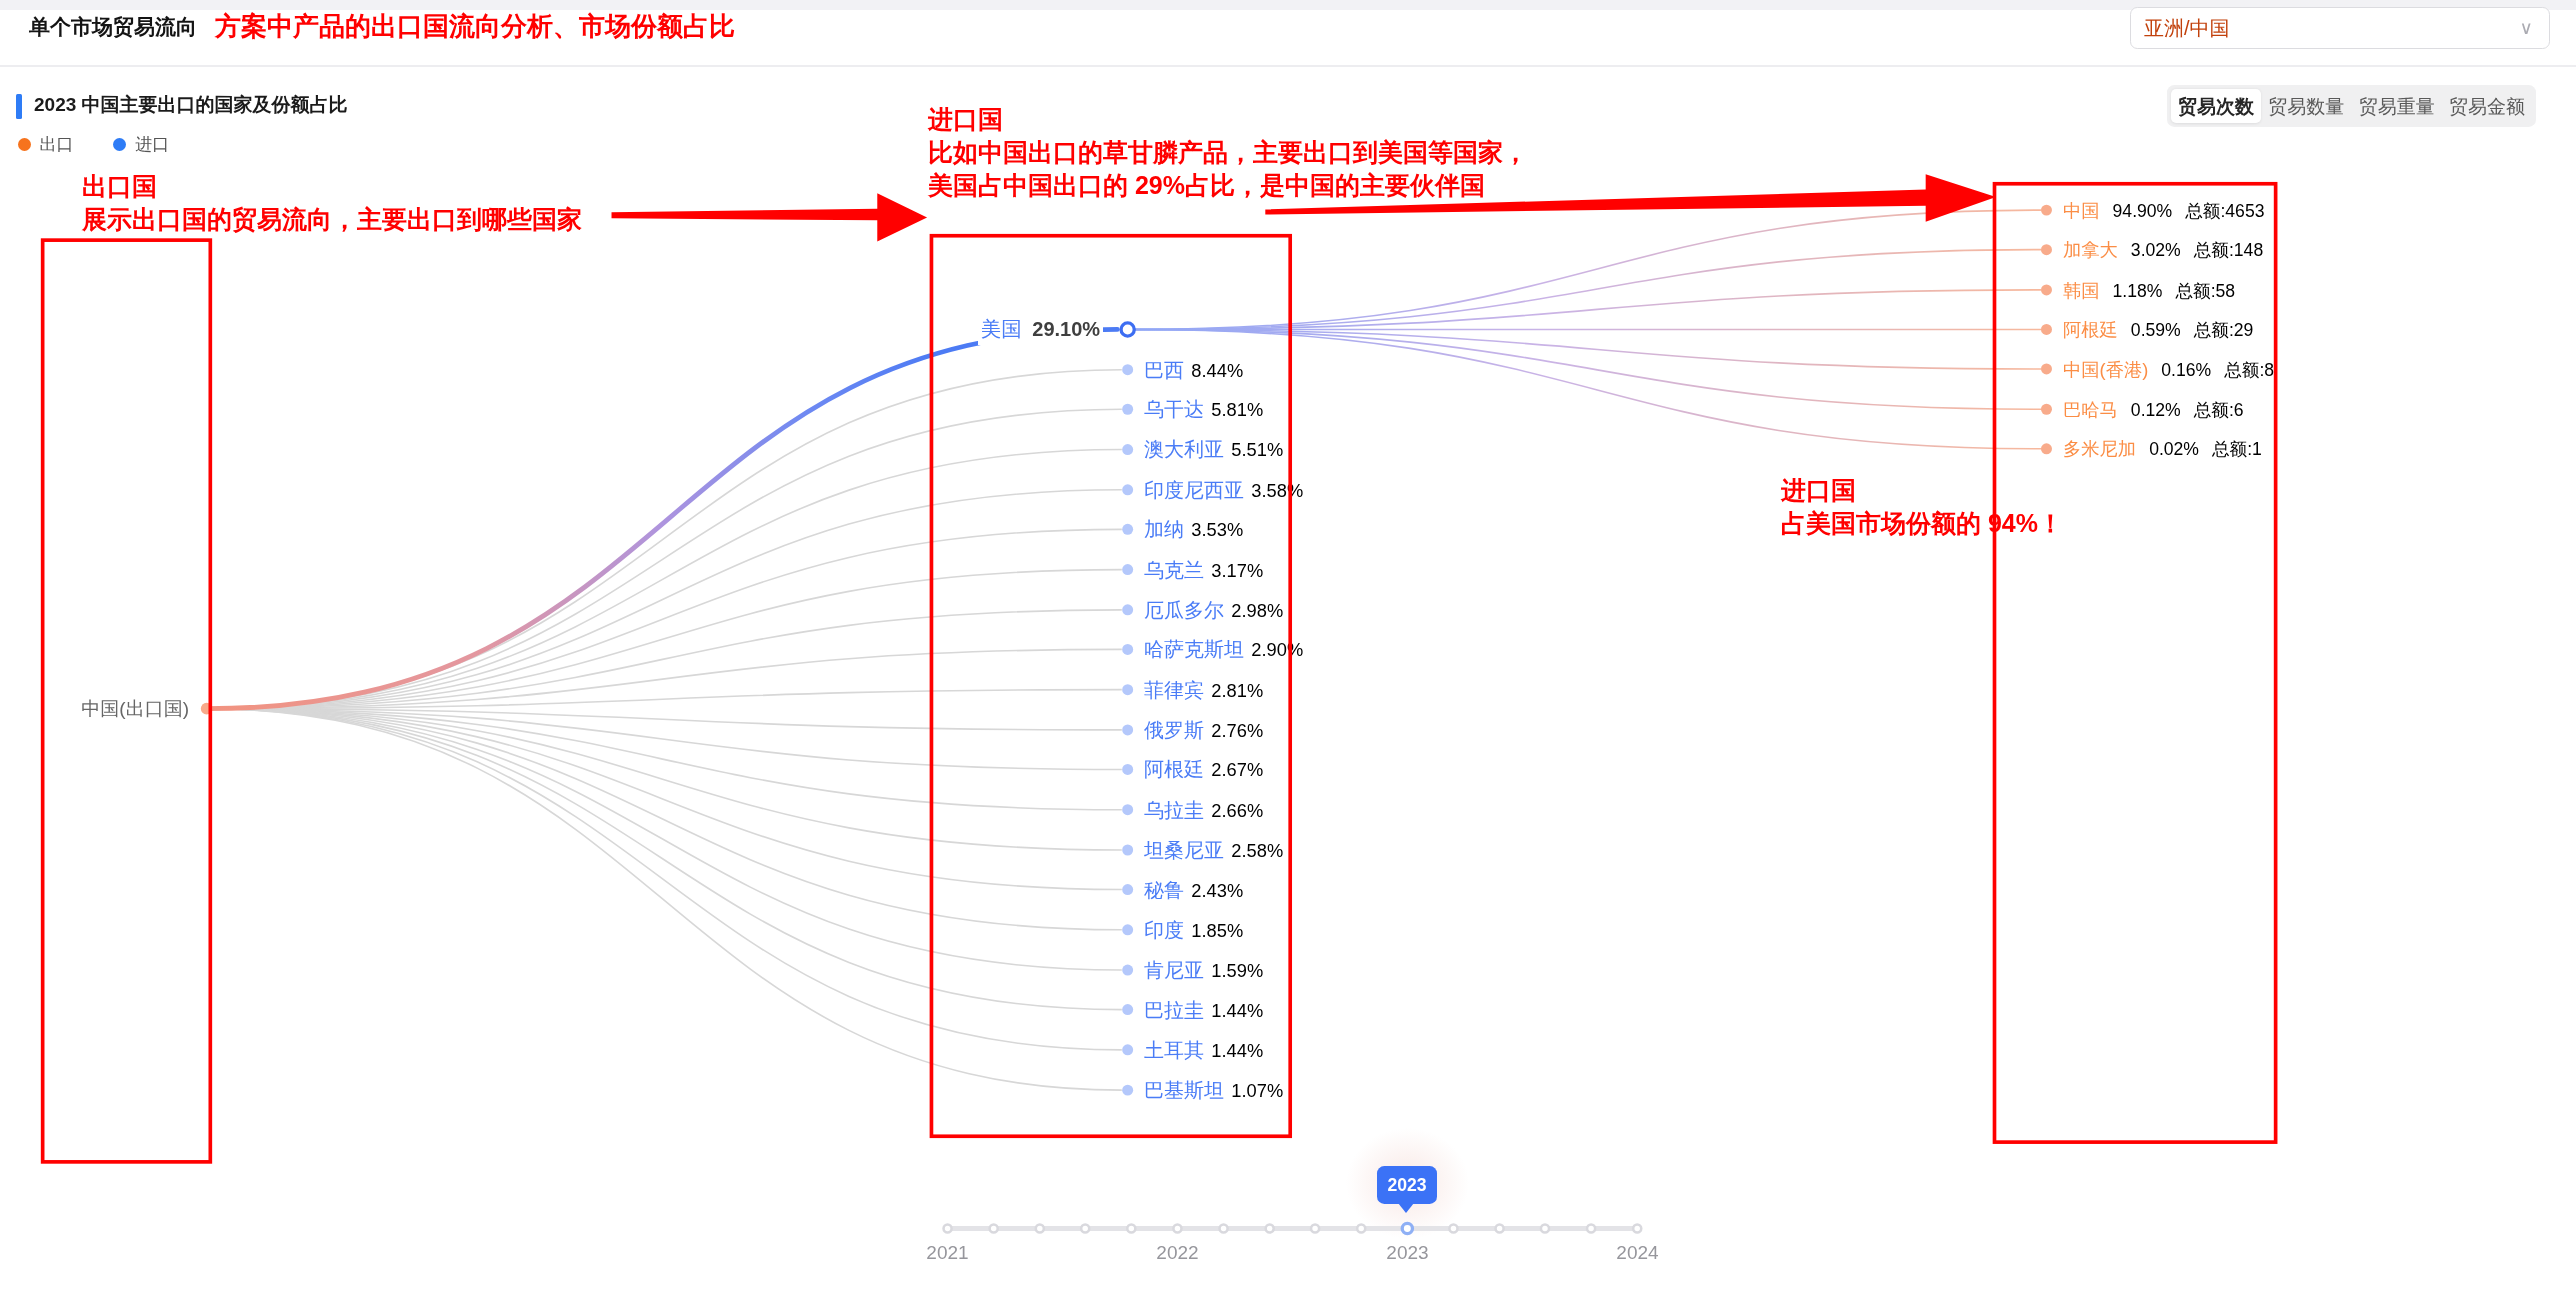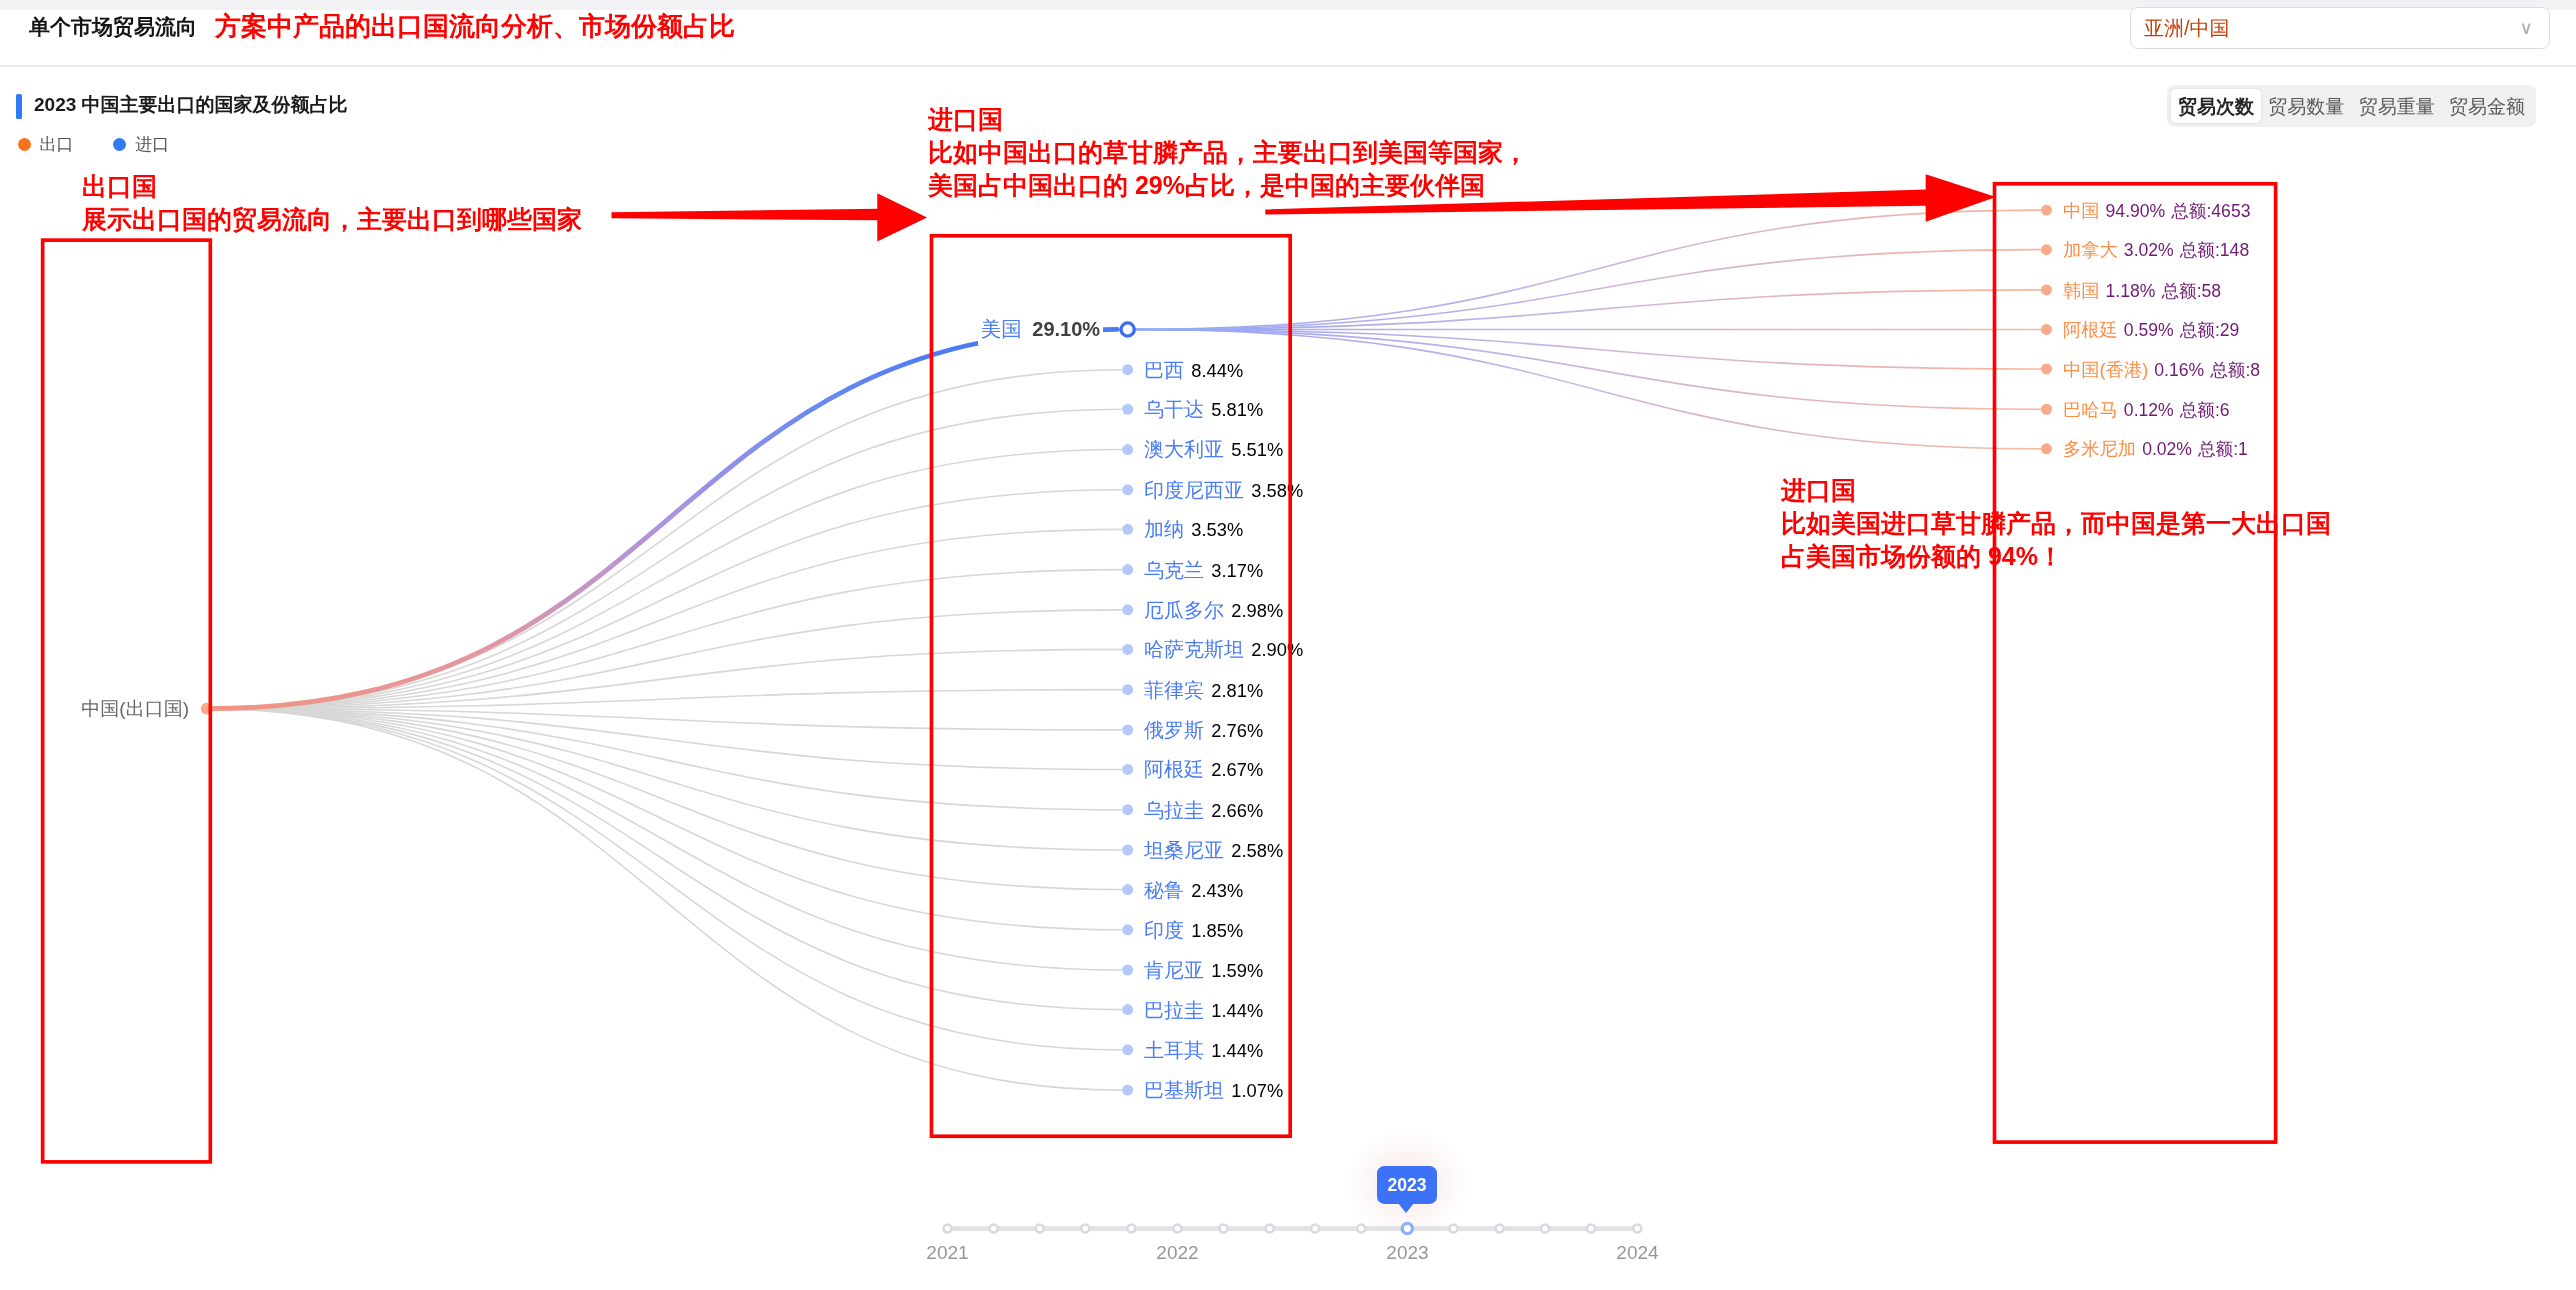--- a/index.html
+++ b/index.html
@@ -43,21 +43,21 @@
   .exporter-label { left:13px; top:693px; width:176px; height:32px; line-height:32px; text-align:right;
                     font-size:19px; color:#666; z-index:3; white-space:nowrap; }
   .mrow { position:absolute; left:1144px; height:32px; line-height:32px; white-space:nowrap; z-index:3; }
   .mrow .nm { color:#4a7cf6; font-size:20px; }
   .mrow .pc { color:#000000; font-size:18.3px; margin-left:7.3px; }
   .mrow.us { left:auto; right:1473px; background:#fff; padding:0 2.9px; }
   .mrow.us .nm { font-size:20.5px;margin-top:41px; }
   .mrow.us .pc { color:#3f3f3f; font-size:20px; font-weight:600; }
   .rrow { position:absolute; left:2063px; height:31px; line-height:31px; white-space:nowrap; z-index:3; }
   .rrow .nm { color:#fb8d45; font-size:18.3px; }
-  .rrow .pc, .rrow .tt { color:#701a75; font-size:17.6px; margin-left:6px; }
+  .rrow .pc, .rrow .tt { color:#000000; font-size:17.6px; margin-left:13px; }
 
   
   .year-label { position:absolute; top:1242px; width:103px; text-align:center; font-size:19px; color:#96969c; z-index:3; }
   .tl-tip { left:1377px; top:1166px; width:60px; height:38px; background:#3b72f6; border-radius:7.3px;
             color:#fff; font-size:17.6px; font-weight:600; text-align:center; line-height:38px; z-index:3; }
   .tl-tip::after { content:""; position:absolute; left:50%; margin-left:-8.8px; top:37px;
             border:8.8px solid transparent; border-top:10.3px solid #3b72f6; }
 
   
   .note { position:absolute; color:#ff0000; font-weight:700; font-size:25px; line-height:33px; z-index:7; white-space:nowrap; }
@@ -263,16 +263,15 @@
   <span>出口国</span>
   <span>展示出口国的贸易流向，主要出口到哪些国家</span>
 </div>
 <div class="note mid-note">
   <span>进口国</span>
   <span>比如中国出口的草甘膦产品，主要出口到美国等国家，</span>
   <span>美国占中国出口的 29%占比，是中国的主要伙伴国</span>
 </div>
 <div class="note right-note">
   <span>进口国</span>
-  <span>比如美国进口草甘膦产品，而中国是第一大出口国</span>
   <span>占美国市场份额的 94%！</span>
 </div>
 
 
 </body></html>

